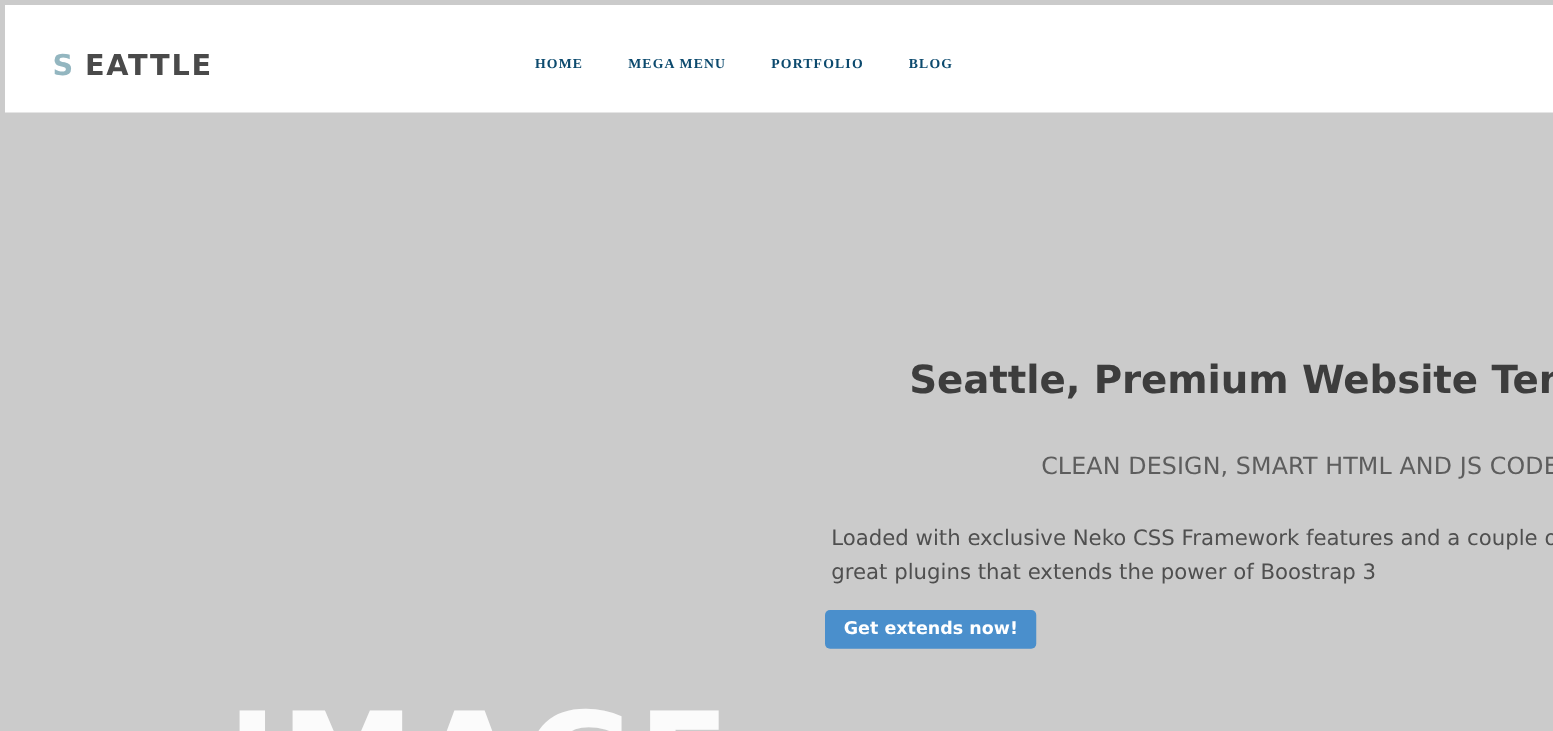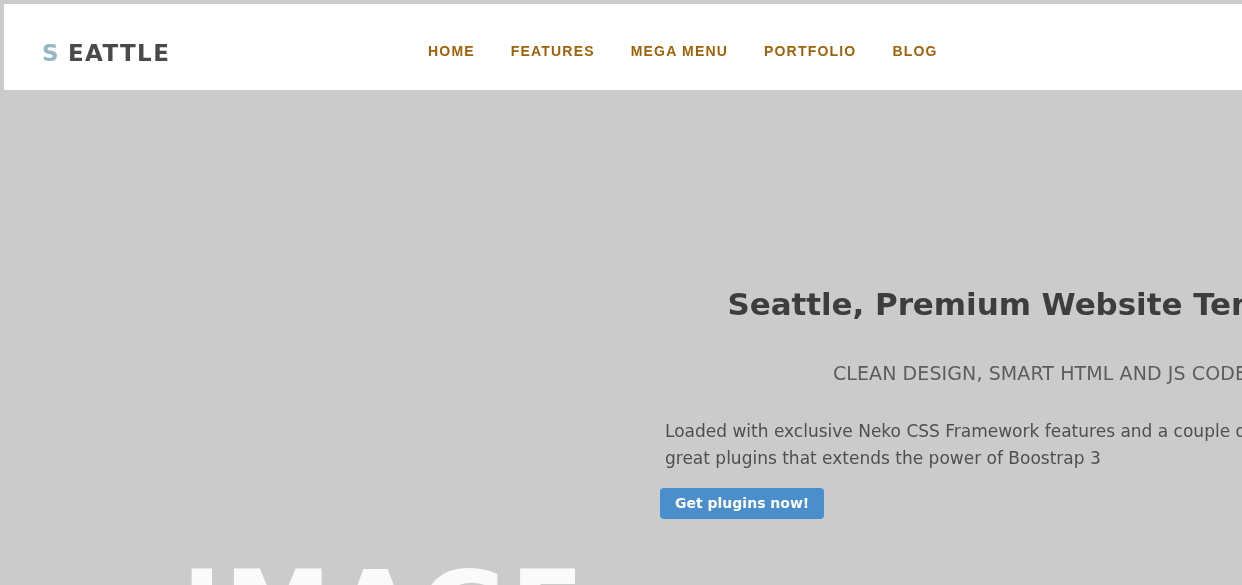--- a/index.html
+++ b/index.html
@@ -55,25 +55,25 @@
     left: 398px;
     top: 0;
     height: 86px;
     display: flex;
     align-items: center;
     gap: 0;
   }
 
   .nav-item {
     display: block;
-    font-family: Liberation Sans, sans-serif;
-    font-size: 14px;
+    font-family: Liberation Serif, serif;
+    font-size: 11px;
     font-weight: bold;
     letter-spacing: 0.085em;
-    color: #a16207;
+    color: #0c4a6e;
     text-transform: uppercase;
     text-decoration: none;
     white-space: nowrap;
     padding: 0 18px;
     line-height: 86px;
     cursor: pointer;
   }
 
   
   .hero {
@@ -187,21 +187,20 @@
 
 <header class="site-header">
   <div class="header-inner">
 
     <a class="brand" href="#">
       <span class="brand-accent">S</span><span class="brand-rest">EATTLE</span>
     </a>
 
     <nav class="main-nav">
       <a class="nav-item" href="#">HOME</a>
-      <a class="nav-item" href="#">FEATURES</a>
       <a class="nav-item" href="#">MEGA MENU</a>
       <a class="nav-item" href="#">PORTFOLIO</a>
       <a class="nav-item" href="#">BLOG</a>
     </nav>
 
   </div>
 </header>
 
 <section class="hero">
 
@@ -210,17 +209,17 @@
   </div>
 
   <div class="hero-copy">
 
     <h1 class="hero-title">Seattle, Premium Website Template</h1>
 
     <p class="hero-subtitle">CLEAN DESIGN, SMART HTML AND JS CODE</p>
 
     <p class="hero-description">Loaded with exclusive Neko CSS Framework features and a couple of great plugins that extends the power of Boostrap 3</p>
 
-    <a class="hero-cta" href="#">Get plugins now!</a>
+    <a class="hero-cta" href="#">Get extends now!</a>
 
   </div>
 
 </section>
 
 </body></html>

